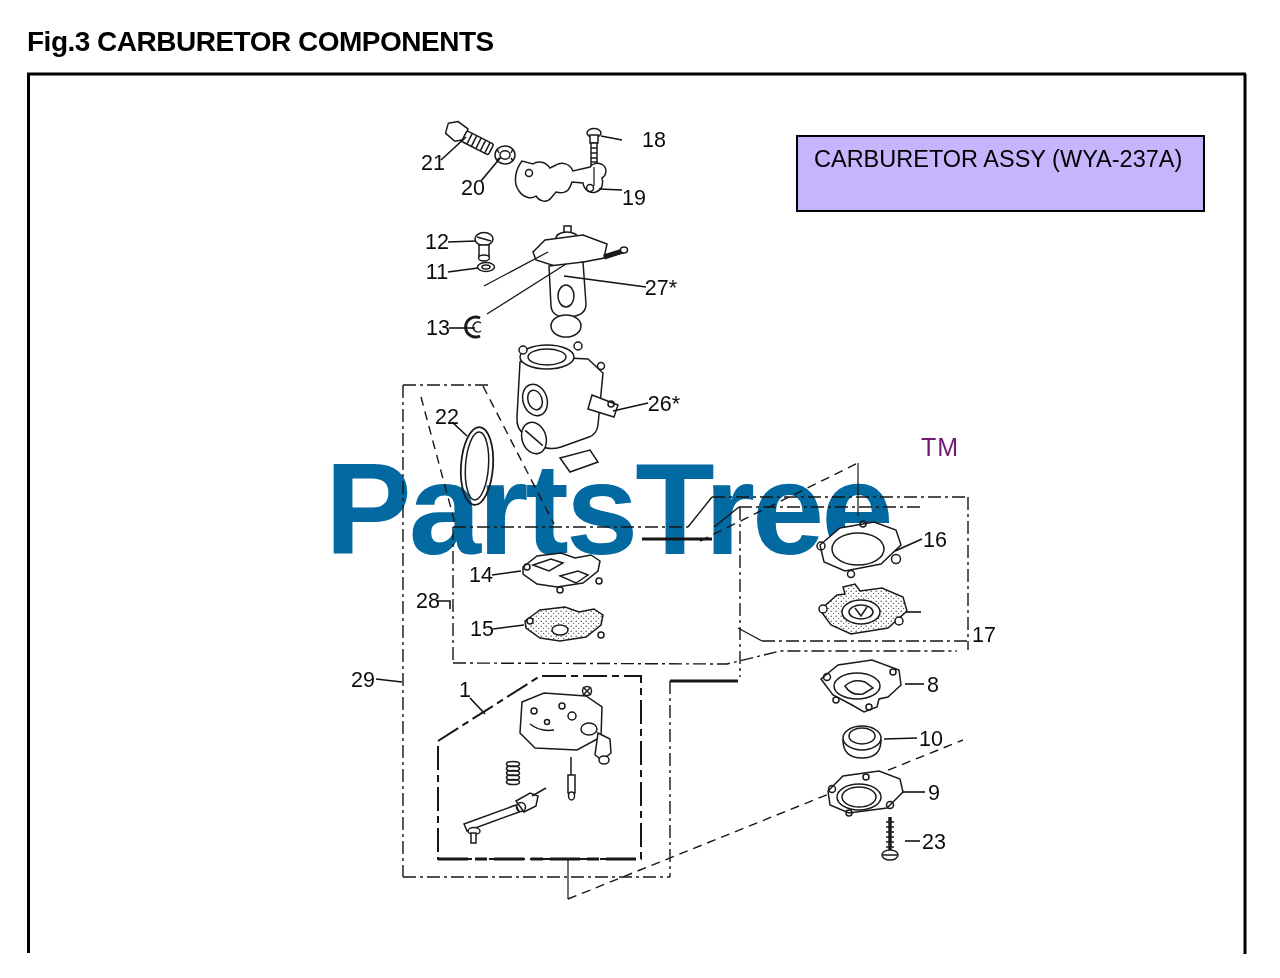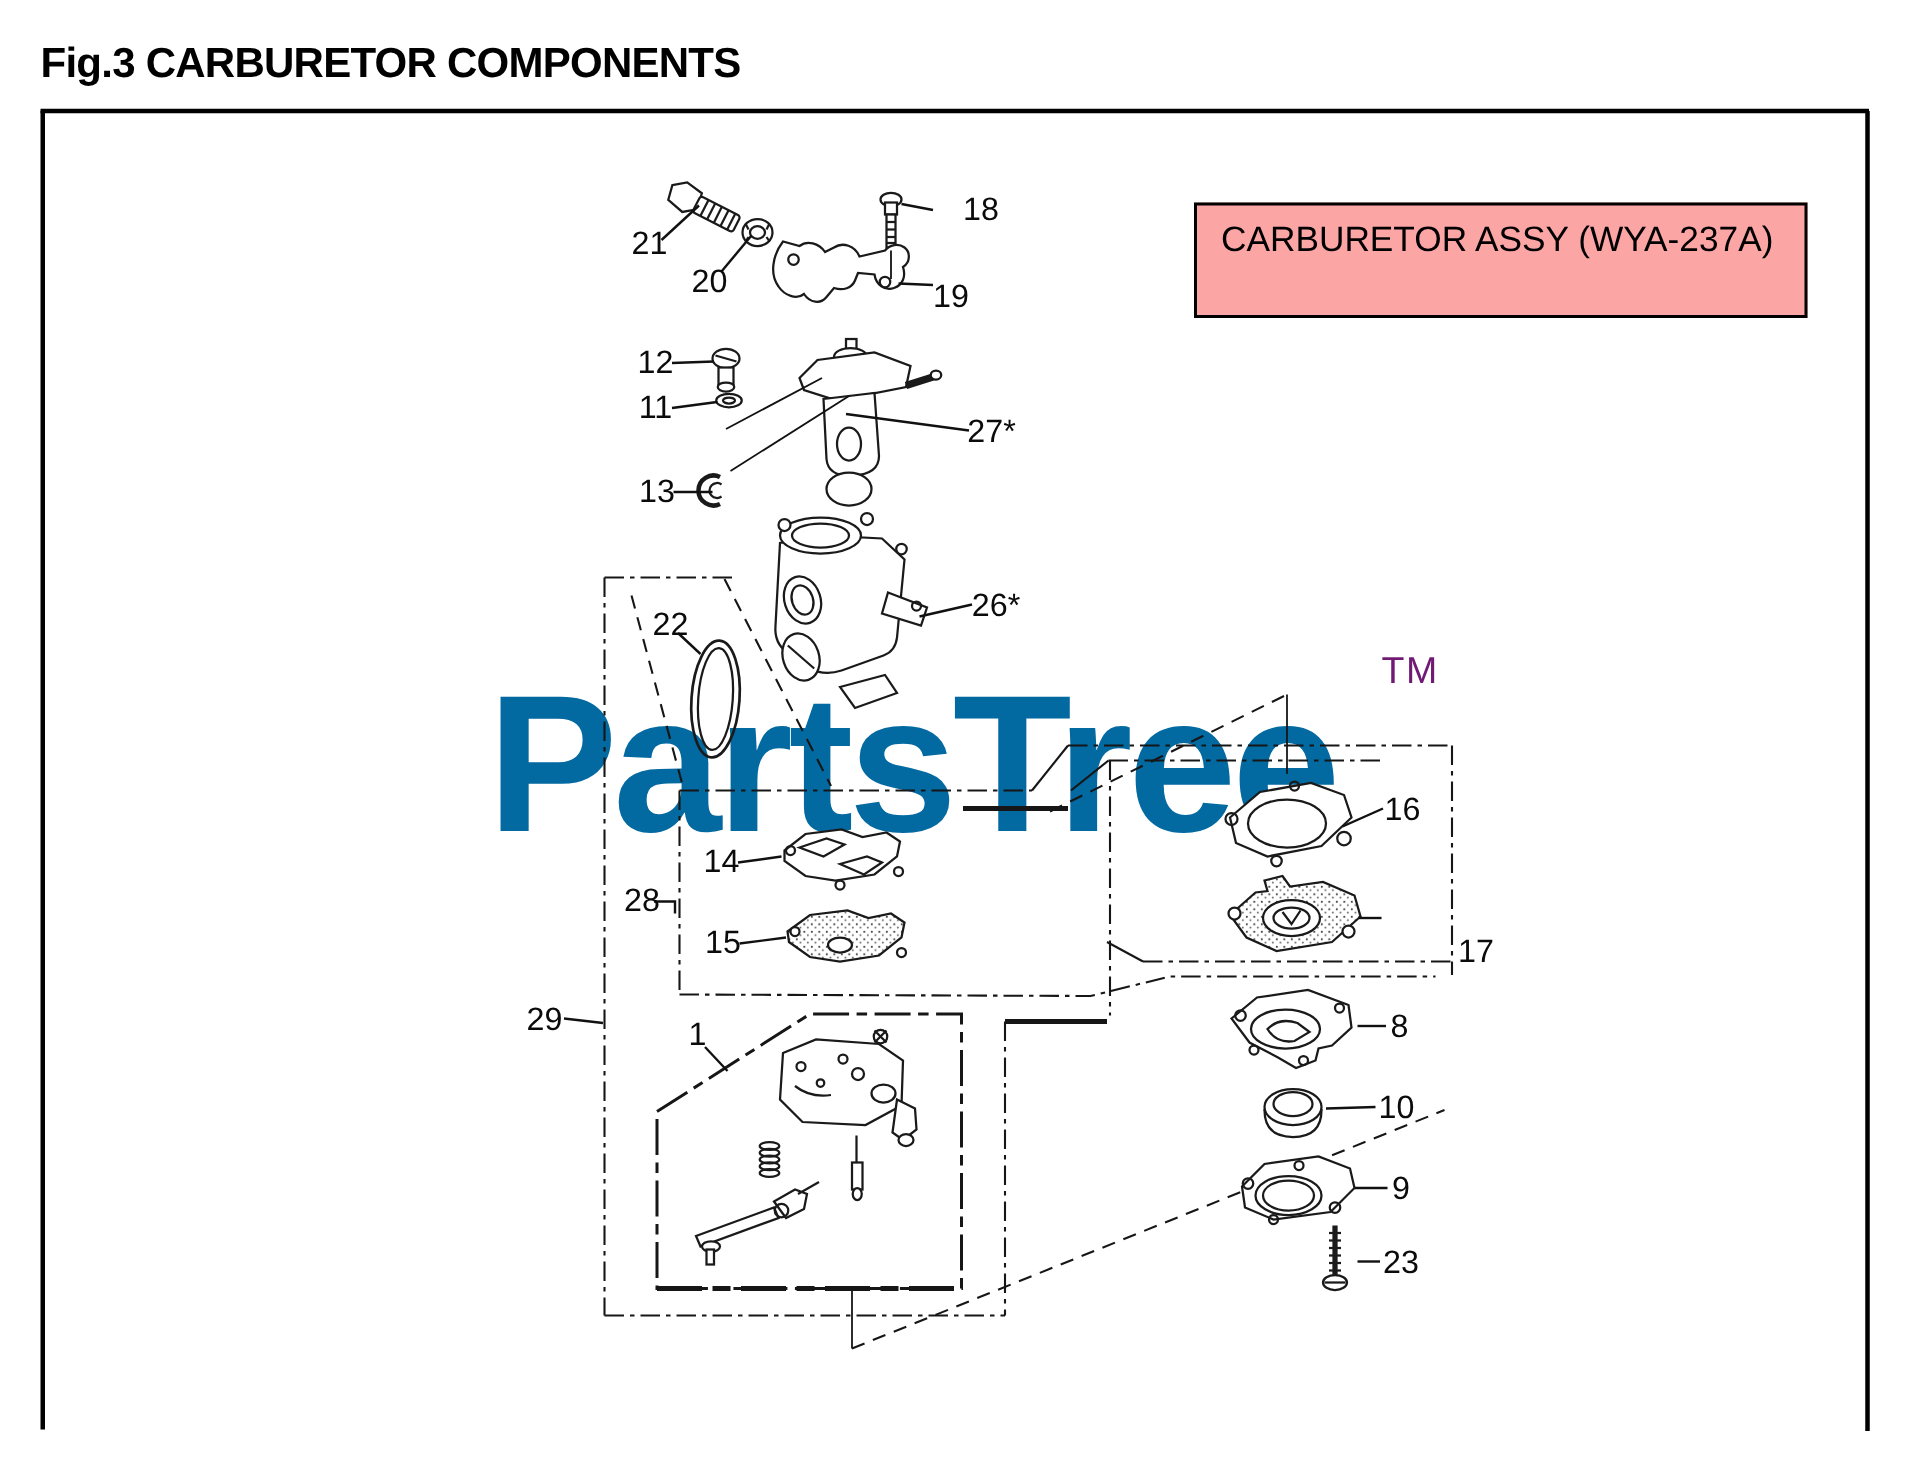--- a/index.html
+++ b/index.html
@@ -6,21 +6,21 @@
   body{width:1280px;height:978px;position:relative;overflow:hidden;
        font-family:"Liberation Sans",sans-serif;color:#000;}
   .title{position:absolute;left:27px;top:26px;font-size:28px;font-weight:bold;
          letter-spacing:-0.5px;white-space:nowrap;}
   .watermark{position:absolute;left:325px;top:444px;font-family:Liberation Sans, sans-serif;
          font-weight:bold;font-size:130px;line-height:1;color:#0369a1;letter-spacing:-3px;
          white-space:nowrap;z-index:1;user-select:none;}
   .wm-tm{position:absolute;left:921px;top:433px;font-size:25px;font-weight:normal;
          color:#701a75;letter-spacing:1px;z-index:1;font-family:"Liberation Sans",sans-serif;}
   .assy-box{position:absolute;left:796px;top:135px;width:409px;height:77px;
-         border:2.5px solid #000;background:#fca5a5;z-index:3;box-sizing:border-box;
+         border:2.5px solid #000;background:#c4b5fd;z-index:3;box-sizing:border-box;
          padding:5px 0 0 16px;}
   .assy-box .l1,.assy-box .l2{font-size:23.5px;line-height:34px;white-space:nowrap;}
   svg#diagram{position:absolute;left:0;top:0;z-index:2;}
   #callouts .callout{position:absolute;transform:translate(-50%,-50%);
          font-size:21.5px;color:#0b0b0b;z-index:4;white-space:nowrap;
          font-family:"Liberation Sans",sans-serif;}
 </style>
 </head>
 <body>
 

